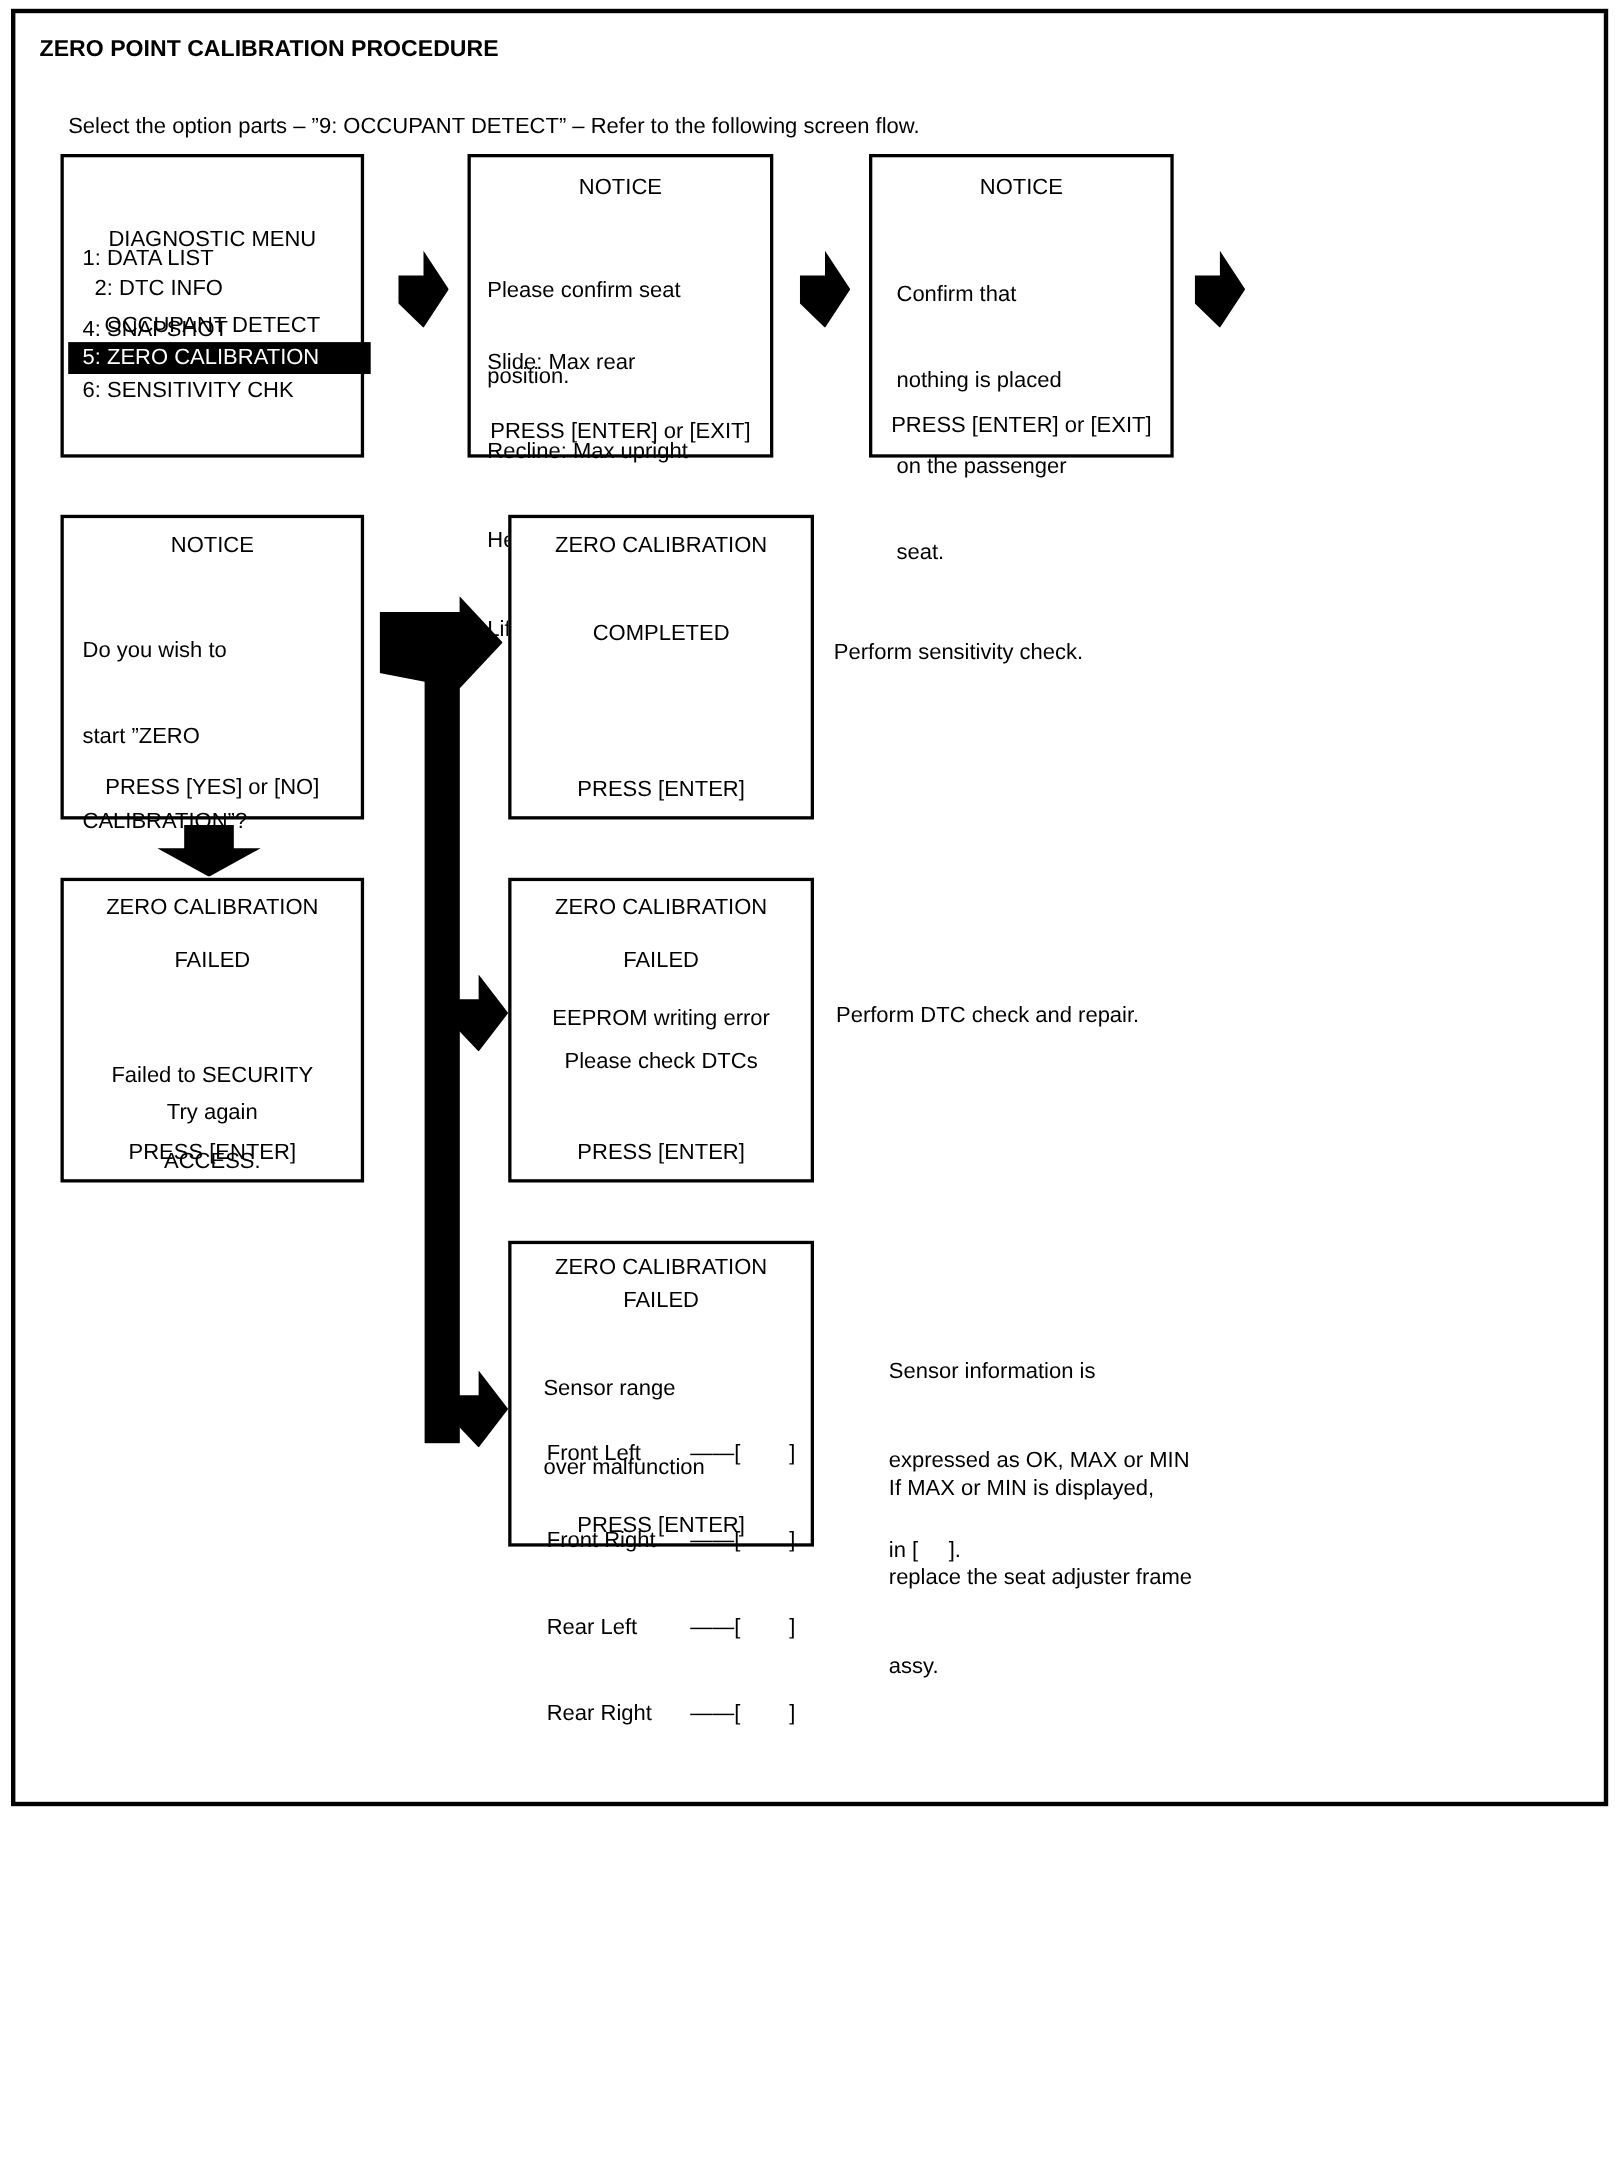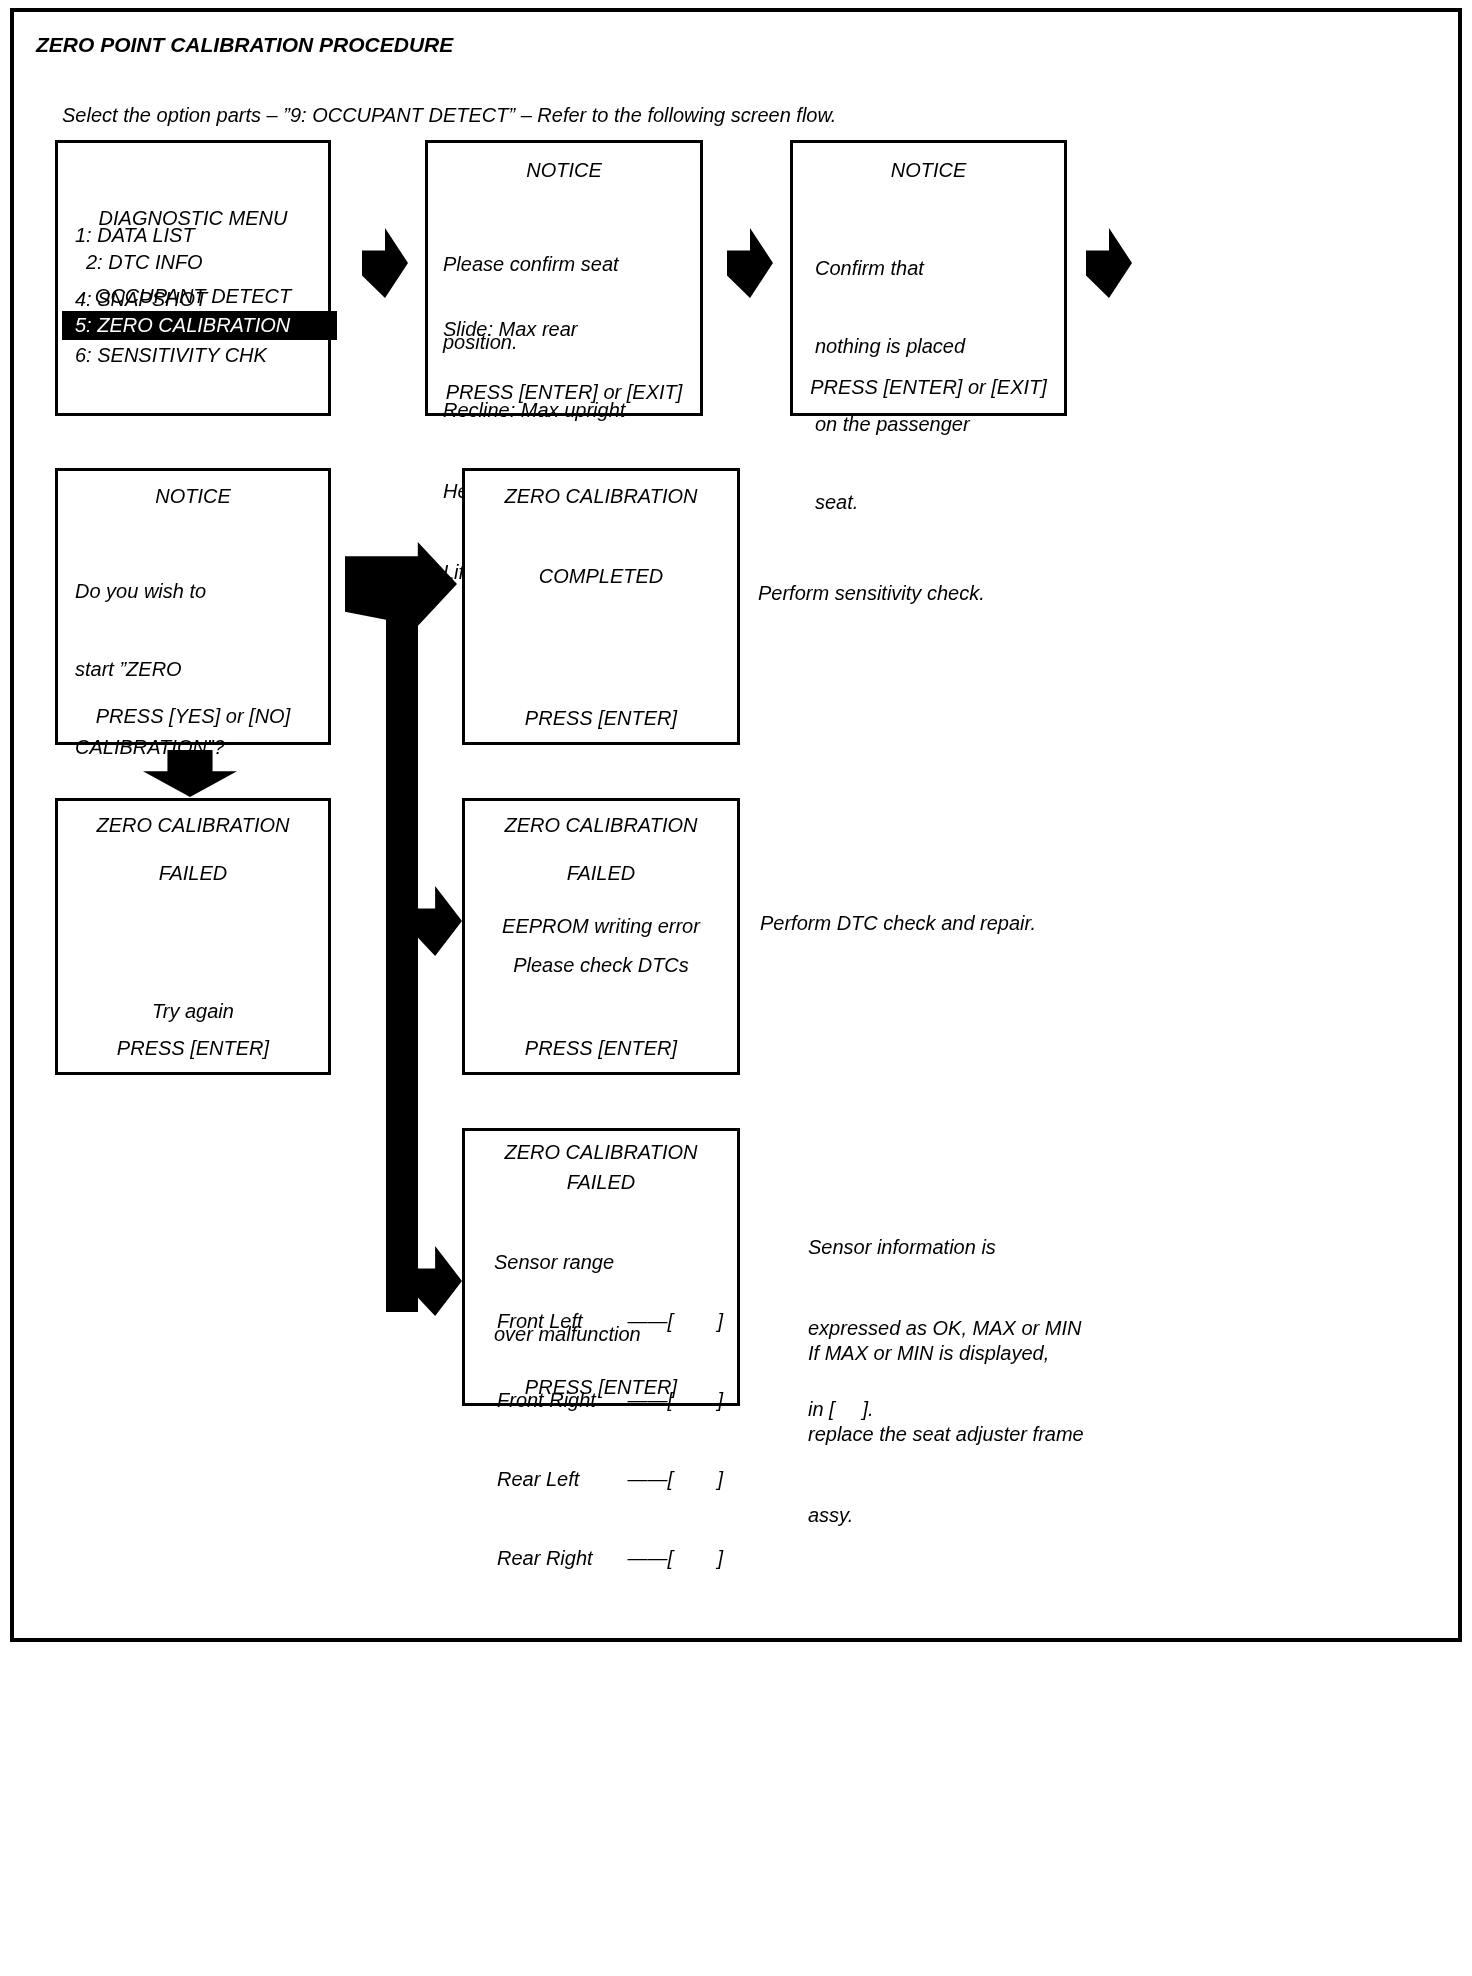--- a/index.html
+++ b/index.html
@@ -1,18 +1,18 @@
 <!DOCTYPE html>
 <html style="--ink: #000000; --paper: #ffffff; --highlight_bg: #000000; --highlight_text: #ffffff;"><head>
 <meta charset="utf-8">
 <style>
   :root { --ink:#000000; --paper:#ffffff; --highlight_bg:#000000; --highlight_text:#ffffff; }
   * { margin:0; padding:0; box-sizing:border-box; }
   body { background:var(--paper); font-family:"Liberation Sans", sans-serif; color:var(--ink); }
-  .page { position:relative; width:1472px; height:1652px; background:var(--paper); overflow:hidden;font-style:italic; }
+  .page { position:relative; width:1472px; height:1652px; background:var(--paper); overflow:hidden; }
   .frame { position:absolute; left:10px; top:8px; right:10px; bottom:10px; border:4px solid var(--ink); }
   .t { position:absolute; font-size:20px; line-height:26px; white-space:pre; color:var(--ink); }
   .page-title { font-size:21px; font-weight:bold; }
   .center { left:0; right:0; text-align:center; }
   .box { position:absolute; border:3px solid var(--ink); background:var(--paper); }
   .highlight { background:var(--highlight_bg); color:var(--highlight_text); }
   .arrow-right { position:absolute; background:var(--ink);
     clip-path: polygon(0 32%, 50% 32%, 50% 0, 100% 50%, 50% 100%, 0 68%); }
   .arrow-down { position:absolute; background:var(--ink);
     clip-path: polygon(26% 0, 74% 0, 74% 45%, 100% 45%, 50% 100%, 0 45%, 26% 45%); }
@@ -92,20 +92,24 @@
     <div class="t center" style="top:12px;">ZERO CALIBRATION</div>
     <div class="t center" style="top:92px;">COMPLETED</div>
     <div class="t center" style="top:234px;">PRESS [ENTER]</div>
   </div>
 
   <div class="t" style="left:758px; top:580px;">Perform sensitivity check.</div>
 
   <div class="box" style="left:55px; top:798px; width:276px; height:277px;">
     <div class="t center" style="top:11px;">ZERO CALIBRATION</div>
     <div class="t center" style="top:59px;">FAILED</div>
+    <div class="t center" style="top:112px;">
+      <div>Failed to SECURITY</div>
+      <div>ACCESS.</div>
+    </div>
     <div class="t center" style="top:197px;">Try again</div>
     <div class="t center" style="top:234px;">PRESS [ENTER]</div>
   </div>
 
   <div class="box" style="left:462px; top:798px; width:278px; height:277px;">
     <div class="t center" style="top:11px;">ZERO CALIBRATION</div>
     <div class="t center" style="top:59px;">FAILED</div>
     <div class="t center" style="top:112px;">EEPROM writing error</div>
     <div class="t center" style="top:151px;">Please check DTCs</div>
     <div class="t center" style="top:234px;">PRESS [ENTER]</div>

